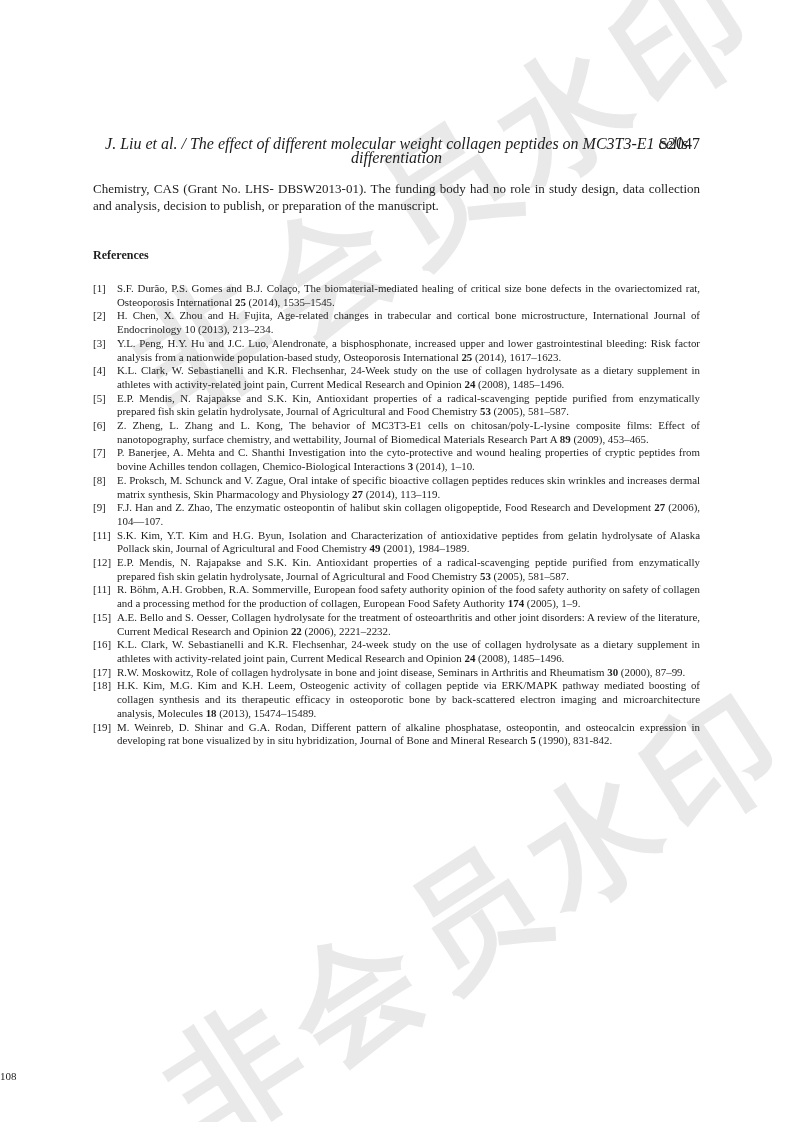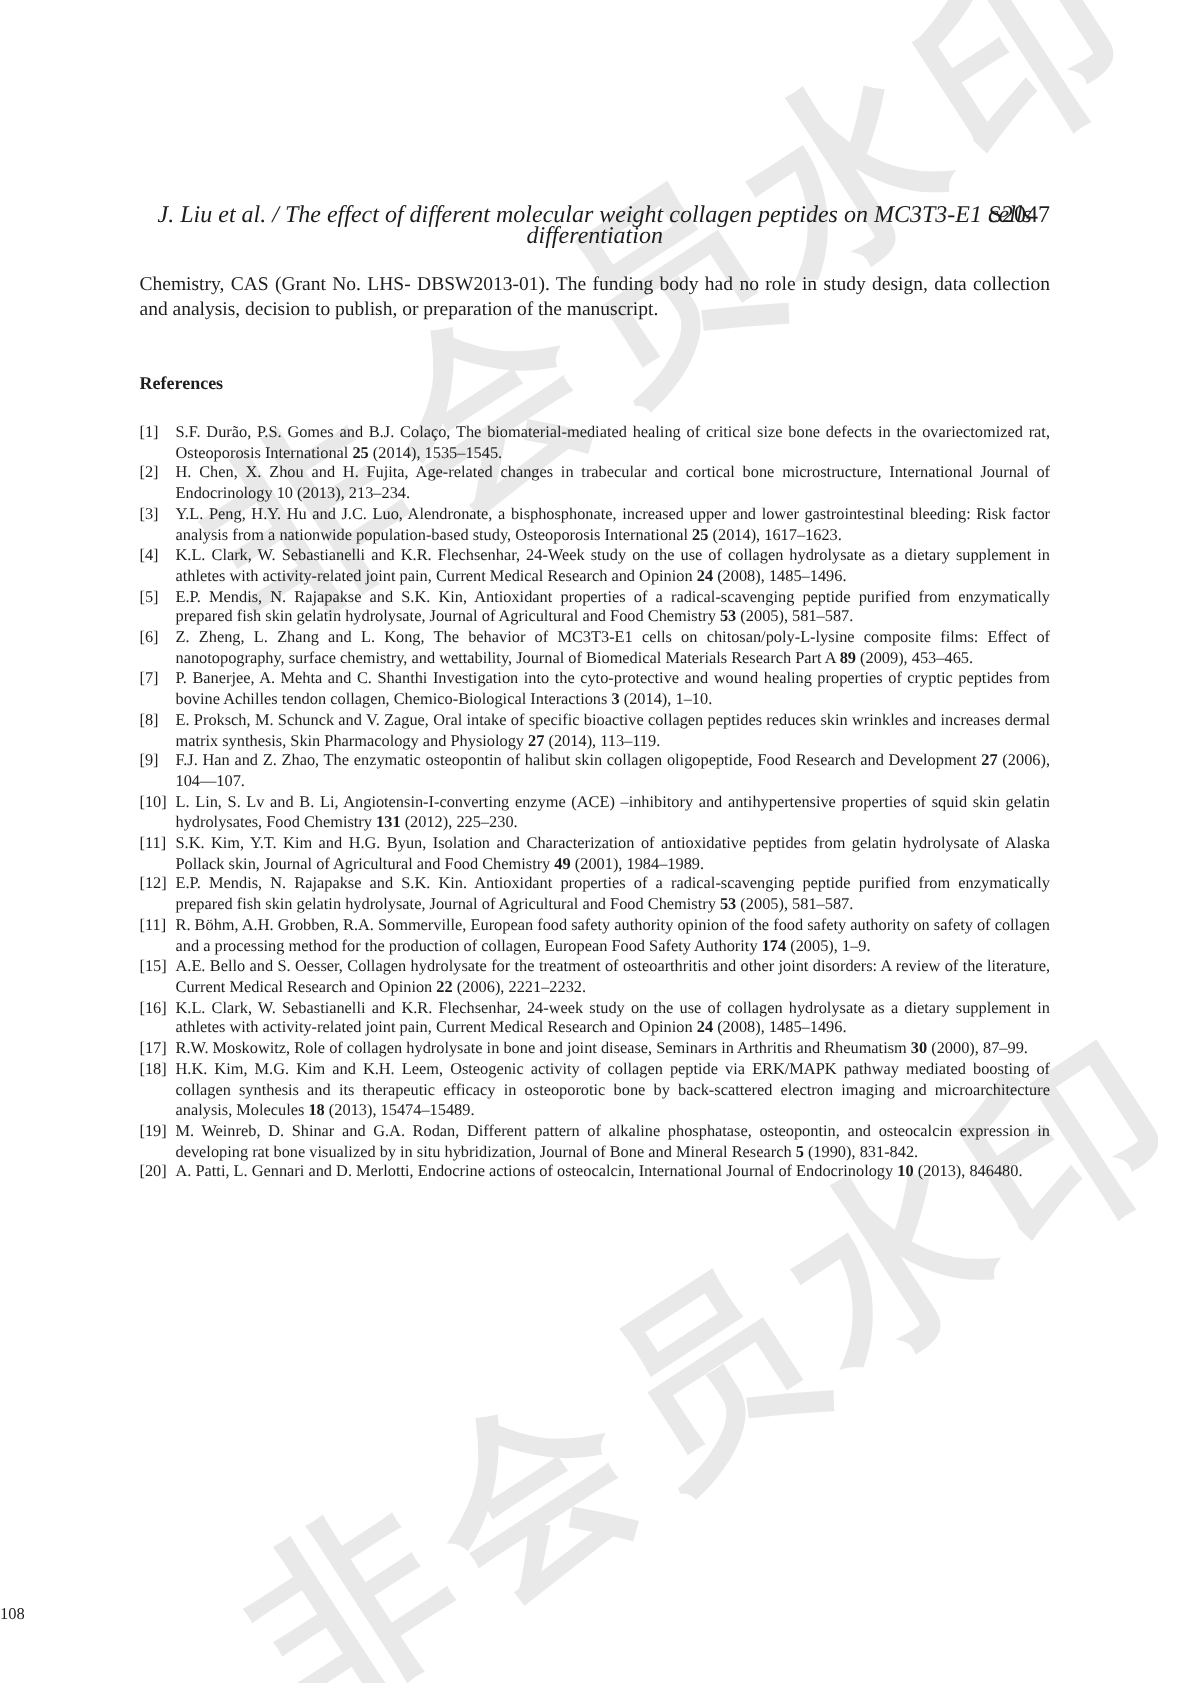--- a/index.html
+++ b/index.html
@@ -139,24 +139,20 @@
   <div class="ref">
     <span class="ref-num">[8]</span>
     <span class="ref-text"><span class="ref-before">E. Proksch, M. Schunck and V. Zague, Oral intake of specific bioactive collagen peptides reduces skin wrinkles and increases dermal matrix synthesis, Skin Pharmacology and Physiology </span><b class="ref-vol">27</b><span class="ref-after"> (2014), 113–119.</span></span>
   </div>
 
   <div class="ref">
     <span class="ref-num">[9]</span>
     <span class="ref-text"><span class="ref-before">F.J. Han and Z. Zhao, The enzymatic osteopontin of halibut skin collagen oligopeptide, Food Research and Development </span><b class="ref-vol">27</b><span class="ref-after"> (2006), 104—107.</span></span>
   </div>
 
-  <div class="ref">
-    <span class="ref-num">[10]</span>
-    <span class="ref-text"><span class="ref-before">L. Lin, S. Lv and B. Li, Angiotensin-I-converting enzyme (ACE) –inhibitory and antihypertensive properties of squid skin gelatin hydrolysates, Food Chemistry </span><b class="ref-vol">131</b><span class="ref-after"> (2012), 225–230.</span></span>
-  </div>
 
   <div class="ref">
     <span class="ref-num">[11]</span>
     <span class="ref-text"><span class="ref-before">S.K. Kim, Y.T. Kim and H.G. Byun, Isolation and Characterization of antioxidative peptides from gelatin hydrolysate of Alaska Pollack skin, Journal of Agricultural and Food Chemistry </span><b class="ref-vol">49</b><span class="ref-after"> (2001), 1984–1989.</span></span>
   </div>
 
   <div class="ref">
     <span class="ref-num">[12]</span>
     <span class="ref-text"><span class="ref-before">E.P. Mendis, N. Rajapakse and S.K. Kin. Antioxidant properties of a radical-scavenging peptide purified from enzymatically prepared fish skin gelatin hydrolysate, Journal of Agricultural and Food Chemistry </span><b class="ref-vol">53</b><span class="ref-after"> (2005), 581–587.</span></span>
   </div>
@@ -185,24 +181,20 @@
   <div class="ref">
     <span class="ref-num">[18]</span>
     <span class="ref-text"><span class="ref-before">H.K. Kim, M.G. Kim and K.H. Leem, Osteogenic activity of collagen peptide via ERK/MAPK pathway mediated boosting of collagen synthesis and its therapeutic efficacy in osteoporotic bone by back-scattered electron imaging and microarchitecture analysis, Molecules </span><b class="ref-vol">18</b><span class="ref-after"> (2013), 15474–15489.</span></span>
   </div>
 
   <div class="ref">
     <span class="ref-num">[19]</span>
     <span class="ref-text"><span class="ref-before">M. Weinreb, D. Shinar and G.A. Rodan, Different pattern of alkaline phosphatase, osteopontin, and osteocalcin expression in developing rat bone visualized by in situ hybridization, Journal of Bone and Mineral Research </span><b class="ref-vol">5</b><span class="ref-after"> (1990), 831-842.</span></span>
   </div>
 
-  <div class="ref">
-    <span class="ref-num">[20]</span>
-    <span class="ref-text"><span class="ref-before">A. Patti, L. Gennari and D. Merlotti, Endocrine actions of osteocalcin, International Journal of Endocrinology </span><b class="ref-vol">10</b><span class="ref-after"> (2013), 846480.</span></span>
-  </div>
 
 </div>
 
   </div>
 
   <div class="page-number">108</div>
 
 </div>
 
 </body></html>

